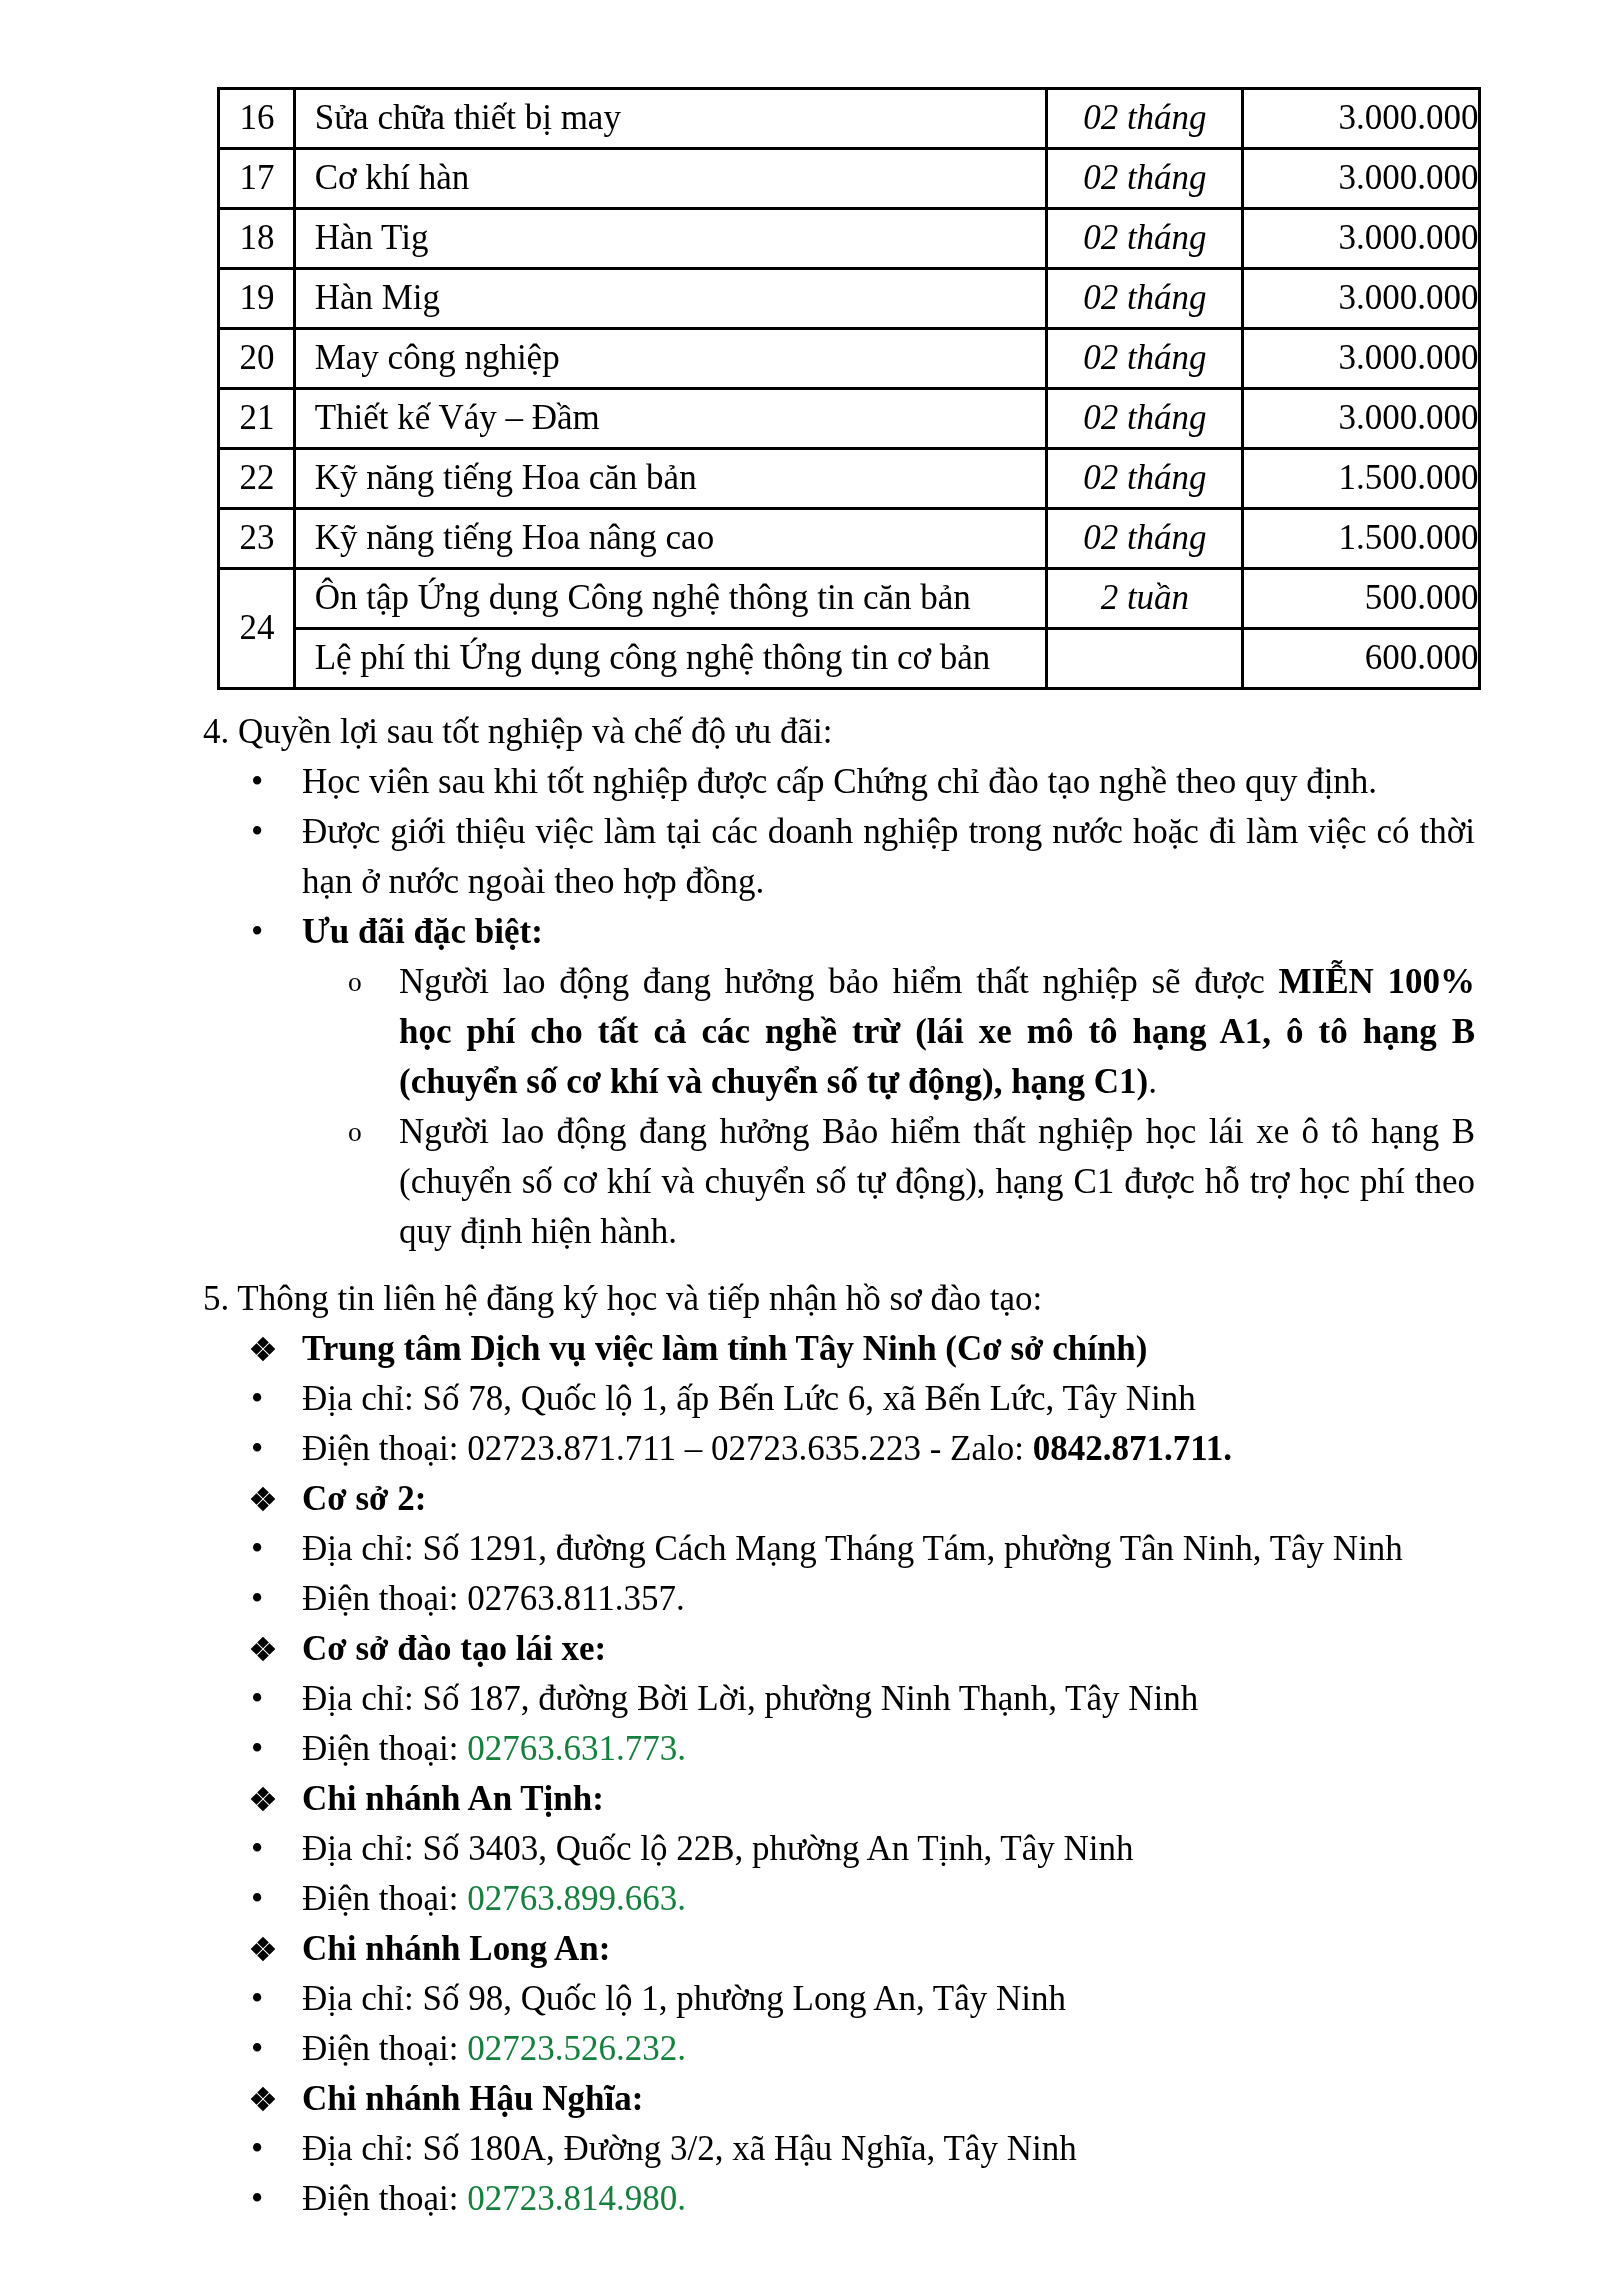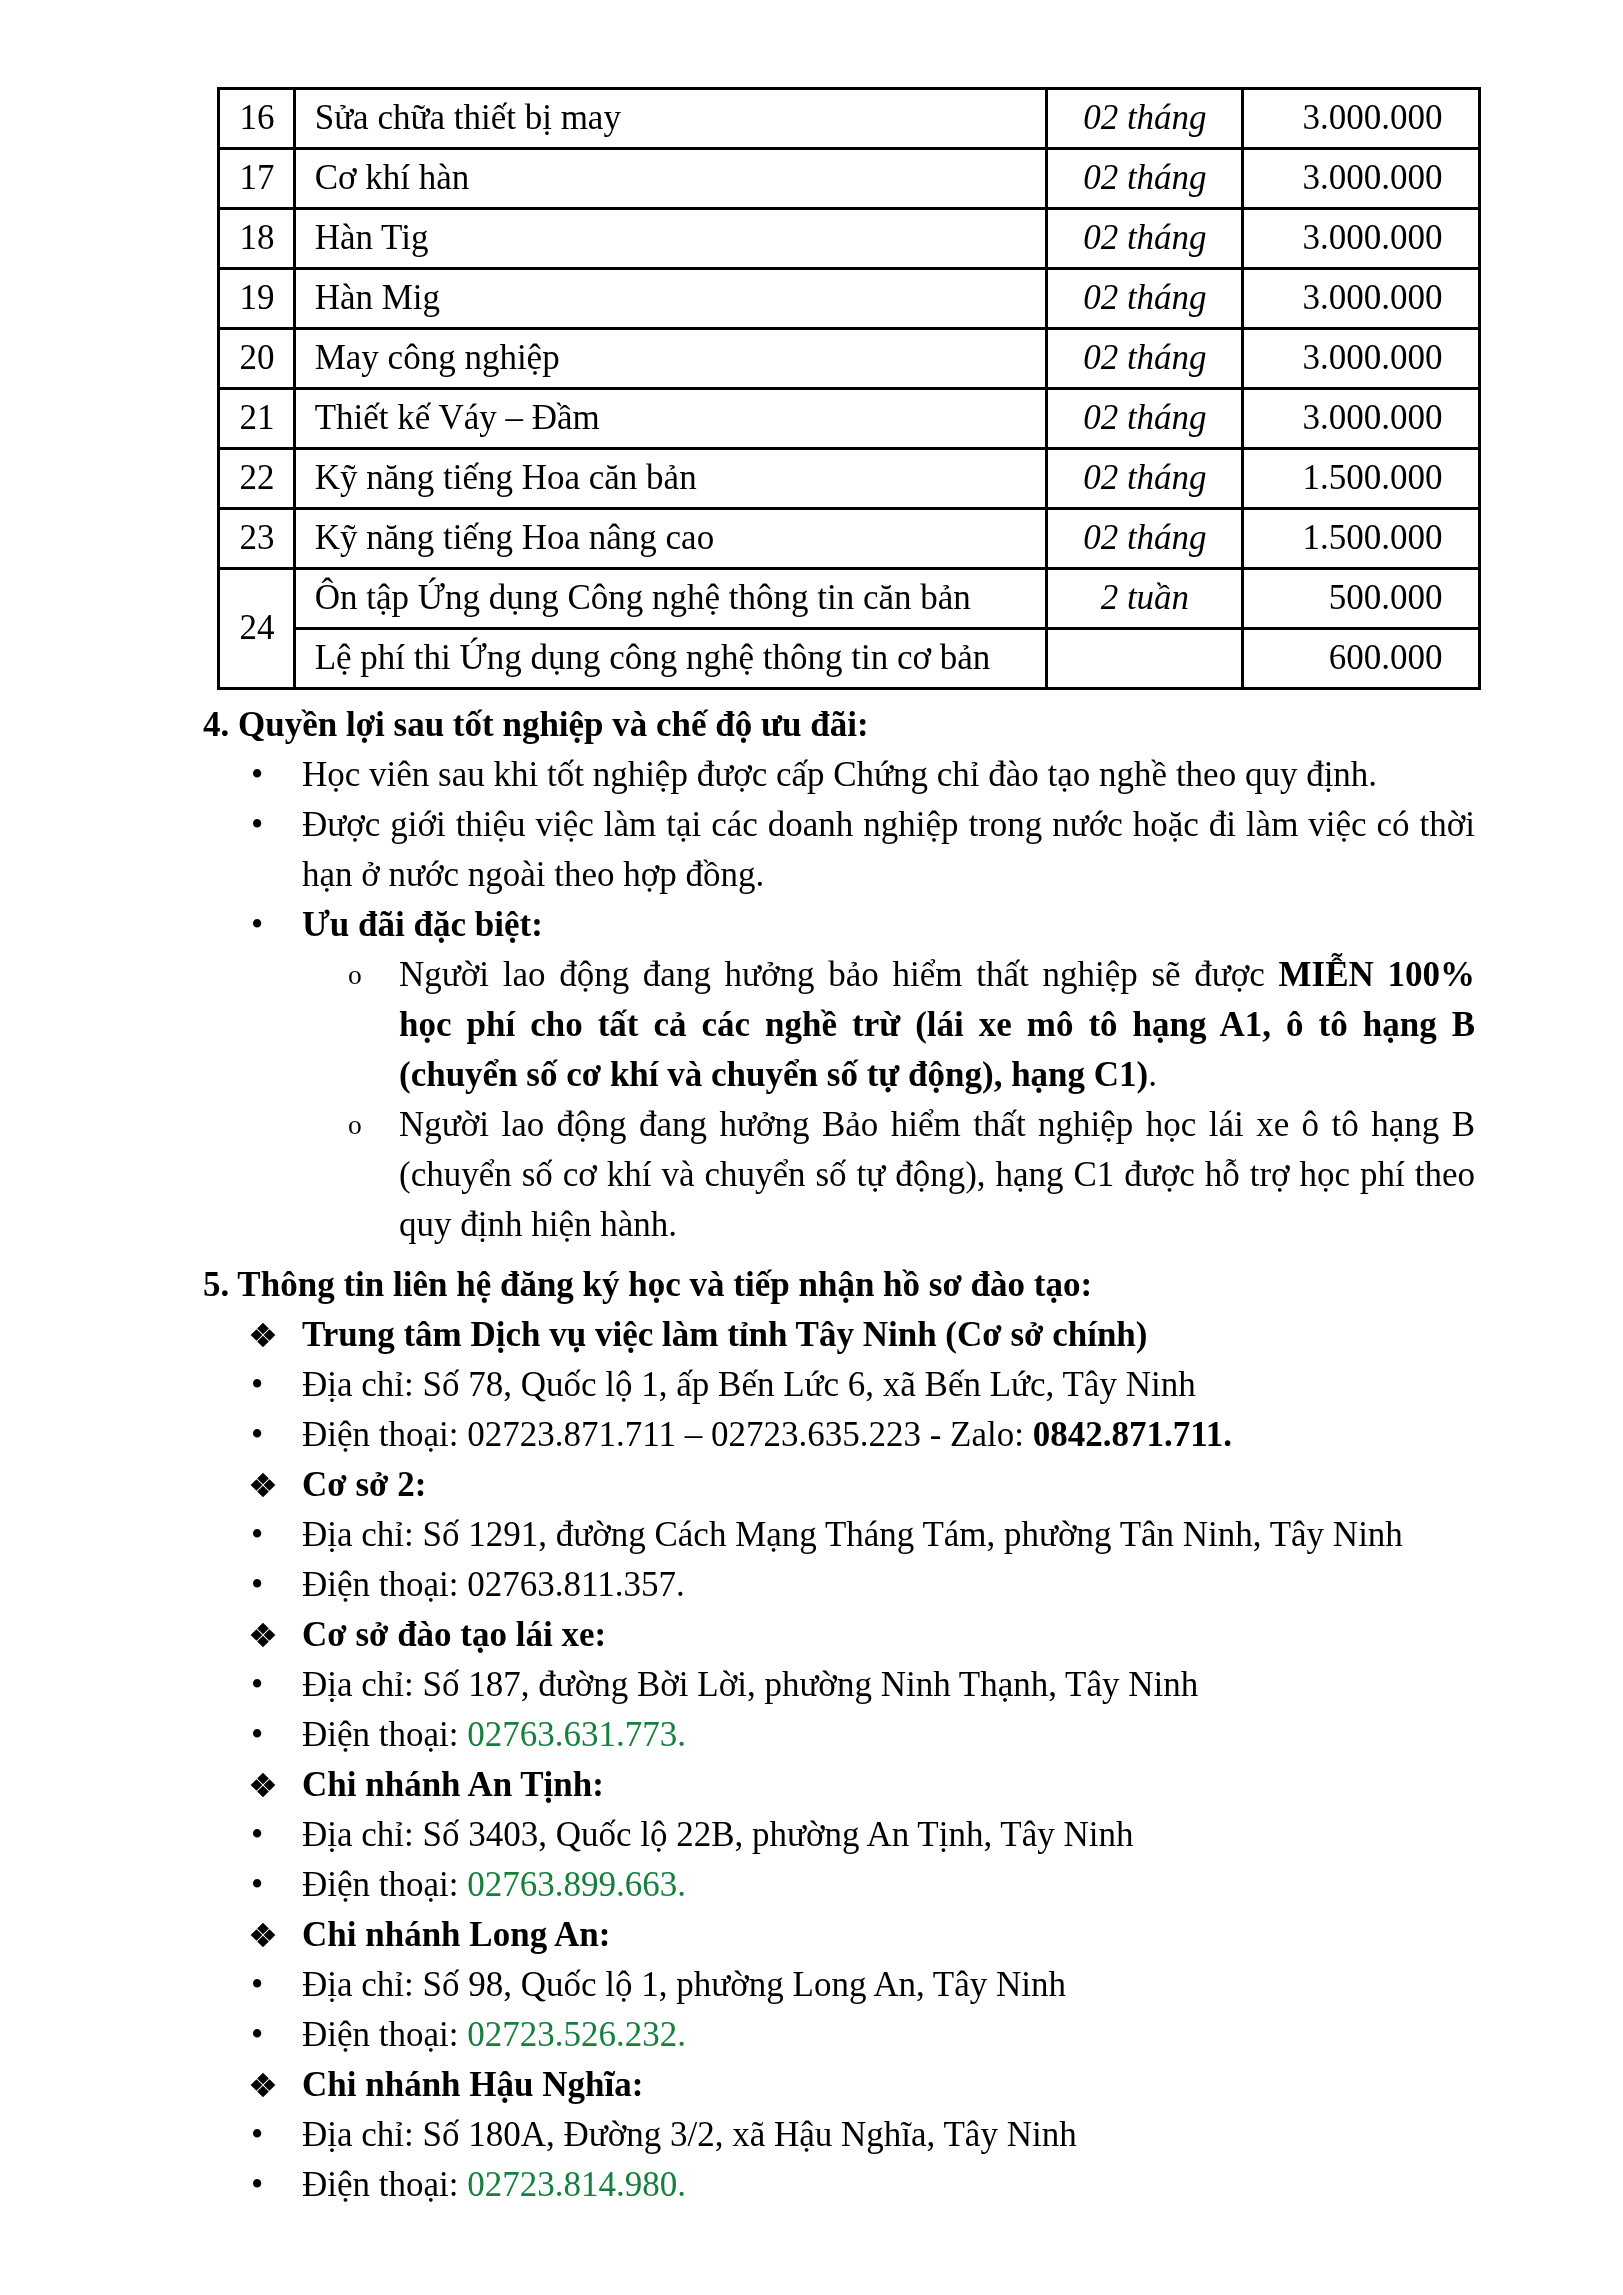--- a/index.html
+++ b/index.html
@@ -35,28 +35,28 @@
     height: 60px;
     font-size: 35px;
     line-height: 1.1;
     vertical-align: middle;
     white-space: nowrap;
     overflow: hidden;
   }
   .td-no   { text-align: center; }
   .td-name { text-align: left; padding-left: 18.3px; }
   .td-dur  { text-align: center; font-style: italic; }
-  .td-fee  { text-align: right; padding-right: 36px; }
+  .td-fee  { text-align: right; }
 
   
   .sec-h {
-    margin-top: 10px;
+    margin-top: 17px;
     font-size: 35px;
     line-height: 50px;
-    font-weight: bold;
+    font-weight: normal;
   }
   .li {
     position: relative;
     padding-left: 99px;
     font-size: 35px;
     line-height: 50px;
     text-align: justify;
   }
   .li .marker {
     position: absolute;

